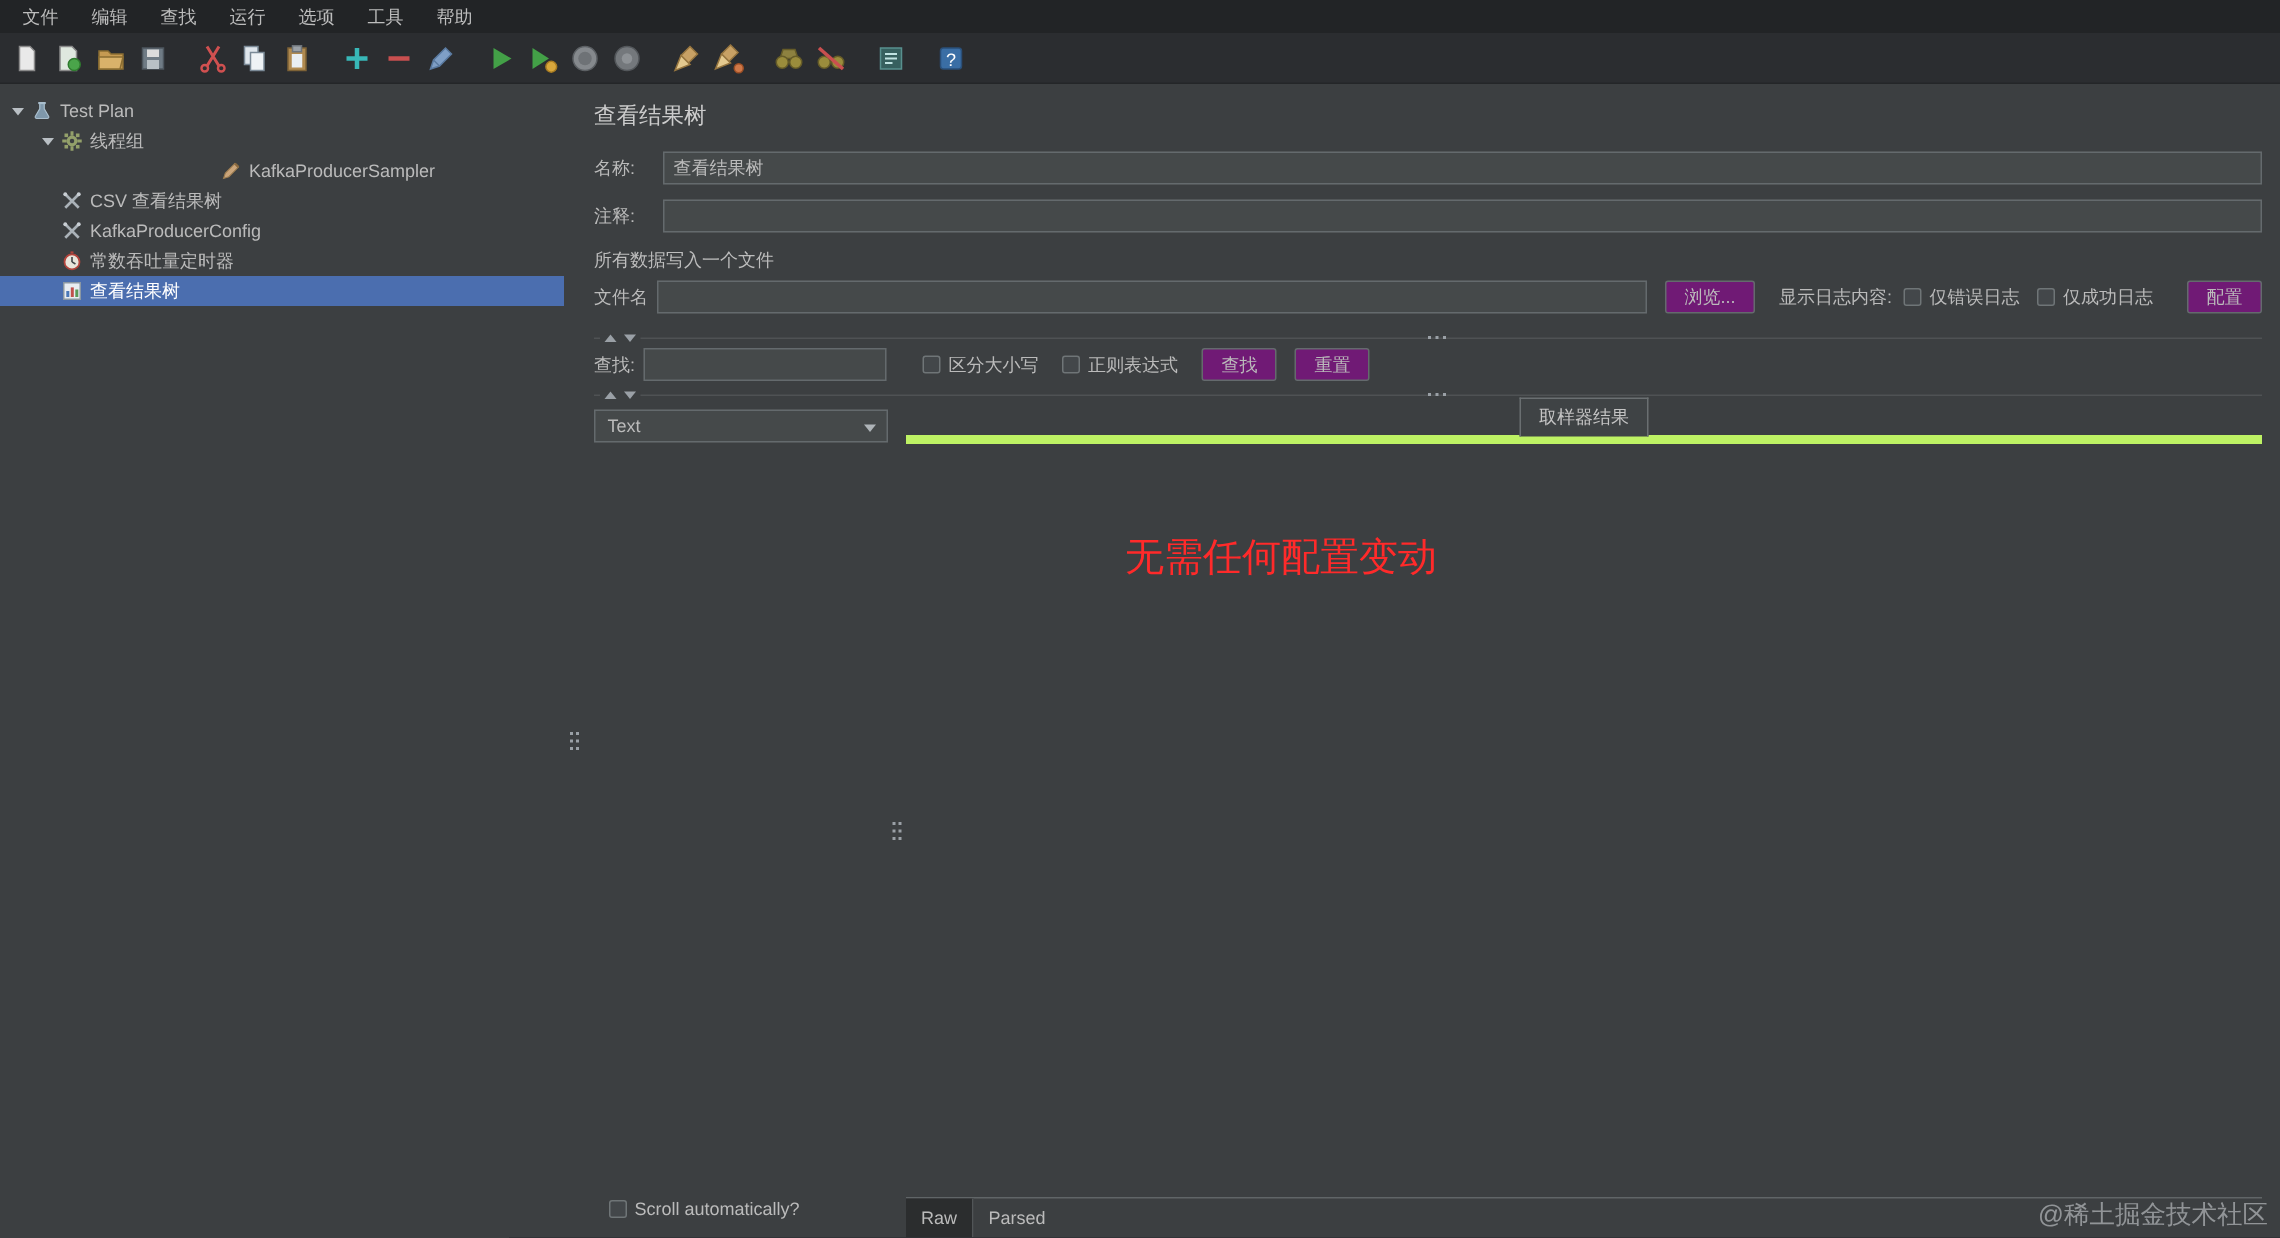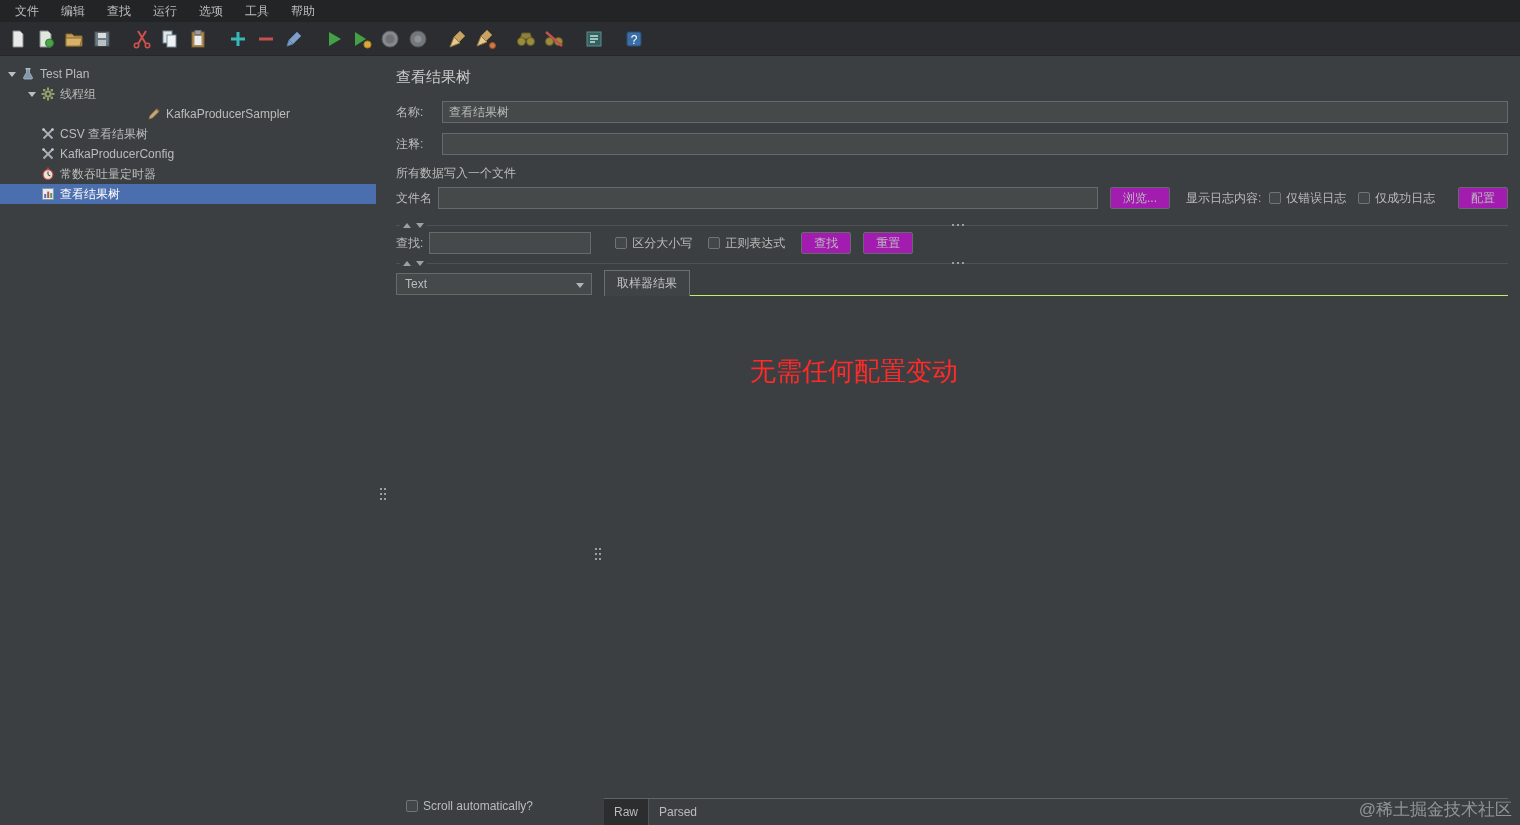--- a/index.html
+++ b/index.html
@@ -39,21 +39,21 @@
   
   .main { flex:1; display:flex; flex-direction:column; padding:6px 12px 0 6px; min-width:0; }
   .panel-title { font-size:15px; color:#cccccc; padding:6px 0 14px 0; }
   .frow { display:flex; align-items:center; height:22px; margin-bottom:10px; flex:none; }
   .flabel { flex:none; margin-right:6px; }
   .w44 { width:40px; }
   .tinput { height:22px; background:#45494a; border:1px solid #646a6d; color:#bbbbbb; padding:0 6px;
             font-size:12px; font-family:inherit; outline:none; }
   .grow { flex:1; min-width:0; }
   .section-label { height:16px; margin:0 0 6px 0; flex:none; color:#bdbdbd; }
-  .btn { height:22px; padding:0 12px; background:#a21caf; border:1px solid #646a6d; border-radius:2px;
+  .btn { height:22px; padding:0 12px; background:#701a75; border:1px solid #646a6d; border-radius:2px;
          color:#bbbbbb; font-size:12px; font-family:inherit; cursor:default; }
 
   
   .cbwrap { display:flex; align-items:center; flex:none; }
   .cb { width:12px; height:12px; background:#43474a; border:1px solid #6f7577; border-radius:2px; flex:none; }
   .cb-label { margin-left:5px; white-space:nowrap; }
 
   
   .hsplit { height:12px; flex:none; position:relative; display:flex; align-items:center; }
   .hsplit::before { content:''; position:absolute; left:0; right:0; top:50%; border-top:1px solid rgba(255,255,255,0.10); }
@@ -75,21 +75,21 @@
   .combo .combo-arrow { position:absolute; right:7px; top:9px; width:0; height:0;
            border-left:4px solid transparent; border-right:4px solid transparent; border-top:5px solid #aeb4b8; }
   .res-left .spacer { flex:1; }
   .scroll-row { display:flex; align-items:center; margin:0 0 12px 10px; flex:none;text-align:center; }
 
   .vsplit2 { width:12px; flex:none; position:relative; }
   .vsplit2 .grip { position:absolute; left:3px; top:50%; width:2px; height:2px; background:#9aa0a6;
     box-shadow:0 5px 0 #9aa0a6,0 10px 0 #9aa0a6,4px 0 0 #9aa0a6,4px 5px 0 #9aa0a6,4px 10px 0 #9aa0a6; }
 
   .res-right { flex:1; display:flex; flex-direction:column; min-width:0; }
-  .tabbar { height:25px; flex:none; display:flex; align-items:flex-end; border-bottom:1px solid #bef264; }
+  .tabbar { height:25px; flex:none; display:flex; align-items:flex-end; border-bottom:6px solid #bef264;justify-content:center; }
   .tab { padding:4px 12px 4px 12px; background:#3f4345; border:1px solid #6a6f71; border-bottom:none;
          margin-bottom:-1px; color:#c4c4c4; cursor:default; }
   .res-content { flex:1; position:relative; min-height:0; }
   .red-msg { position:absolute; left:146px; top:58px; font-size:26px; color:#ff2a2a; white-space:nowrap; }
   .bottom-tabs { height:27px; flex:none; border-top:1px solid #606567; display:flex; align-items:stretch; }
   .btab { display:flex; align-items:center; padding:0 10px; cursor:default; }
   .btab.active { background:#2b2d2e; border-right:1px solid #515557; }
 
   .watermark { position:absolute; right:8px; bottom:4px; font-size:17px; color:rgba(215,218,222,0.55); }
 </style>

